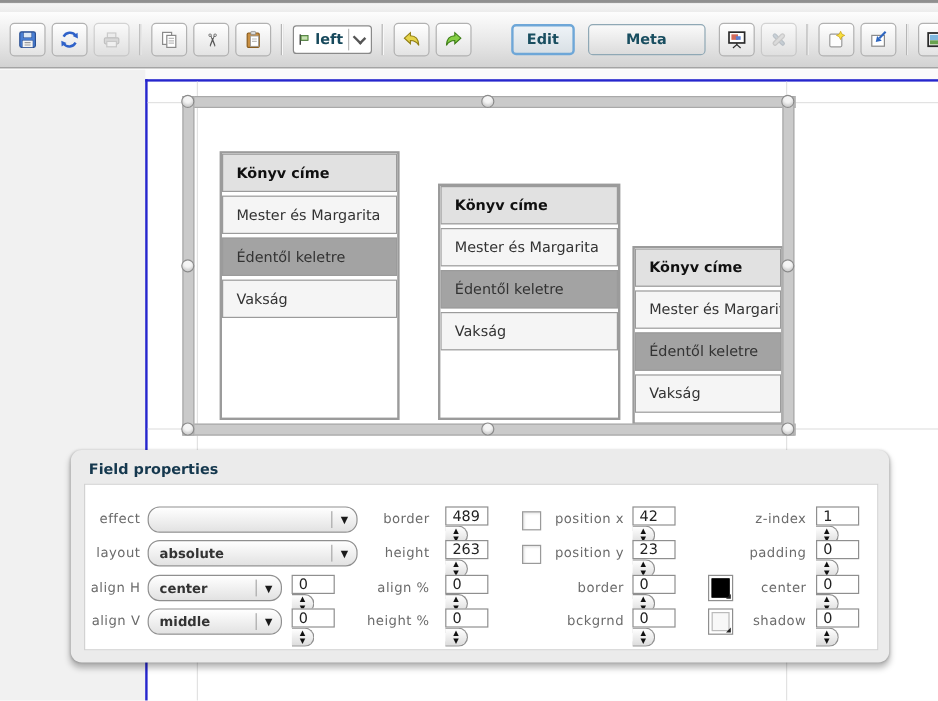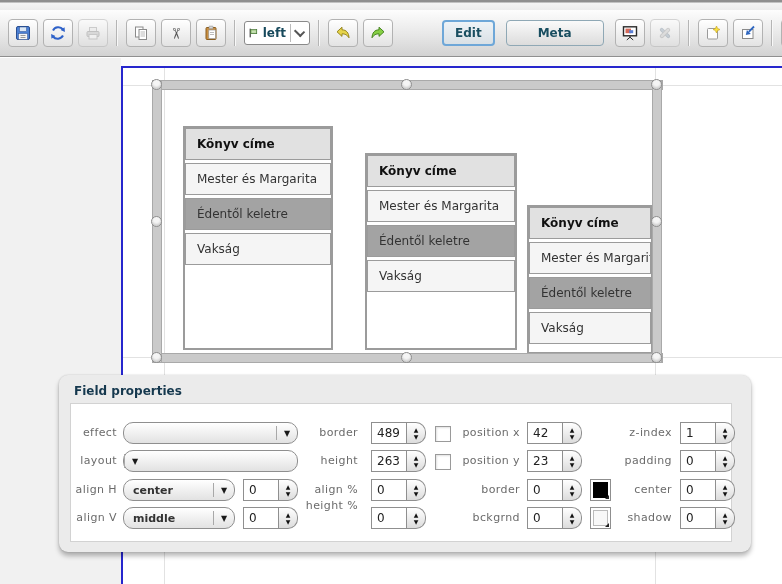--- a/index.html
+++ b/index.html
@@ -49,32 +49,32 @@
   .cell.odd{background:#f5f5f5;}
   .cell.even{background:#a3a3a3;}
 
   
   .selbar{position:absolute;background:#cacaca;border:1px solid #a9a9a9;box-sizing:border-box;z-index:3;cursor:move;}
   .handle{position:absolute;width:11px;height:11px;border-radius:50%;background:#f5f5f5;
     border:1px solid #8c8c8c;box-sizing:border-box;box-shadow:inset 0 -2px 2px rgba(0,0,0,.15);z-index:4;cursor:grab;}
 
   
   .panel{position:absolute;left:59px;top:375px;width:682px;height:177px;background:#ebebeb;
-    border-radius:9px;box-shadow:0 4px 5px rgba(0,0,0,.28),0 0 2px rgba(0,0,0,.18);z-index:6;padding-left:10px;}
+    border-radius:9px;box-shadow:0 4px 5px rgba(0,0,0,.28),0 0 2px rgba(0,0,0,.18);z-index:6;}
   .panel-title{position:absolute;left:15px;top:9px;font-size:12px;font-weight:bold;color:#15384e;}
   .panel-inner{position:absolute;left:11px;top:28px;width:662px;height:139px;background:#fff;
     border:1px solid #d2d2d2;box-sizing:border-box;}
   .flabel{position:absolute;height:22px;line-height:22px;font-size:11px;color:#6b6b6b;
     text-align:right;letter-spacing:.4px;}
   .dropdown{position:absolute;height:22px;border:1px solid #8f8f8f;border-radius:10px;
     background:linear-gradient(#fff,#e2e2e2);box-sizing:border-box;display:flex;align-items:center;cursor:pointer;}
   .dropdown .dval{flex:1;font-size:11px;font-weight:bold;color:#333;padding-left:9px;white-space:nowrap;overflow:hidden;}
   .dropdown .dsep{width:1px;height:14px;background:#a8a8a8;}
   .dropdown .darr{width:20px;text-align:center;font-size:8px;color:#1a1a1a;}
-  .spin{position:absolute;height:22px;display:flex;}
+  .spin{position:absolute;height:22px;display:flex;flex-direction:column;}
   .spin input{width:36px;height:22px;border:1px solid #8f8f8f;box-sizing:border-box;font-size:12px;
     color:#222;padding:0 0 0 5px;font-family:"DejaVu Sans",sans-serif;background:#fff;outline:none;}
   .spin .btns{width:19px;height:22px;border:1px solid #8f8f8f;border-left:none;border-radius:0 10px 10px 0;
     background:linear-gradient(#fff,#dcdcdc);box-sizing:border-box;display:flex;flex-direction:column;
     align-items:center;justify-content:center;cursor:pointer;}
   .spin .btns span{font-size:6px;line-height:7px;color:#111;}
   .cbox{position:absolute;width:14px;height:14px;border:1px solid #9a9a9a;background:#fff;
     box-shadow:inset 1px 1px 2px rgba(0,0,0,.12);cursor:pointer;}
   .swatch{position:absolute;width:21px;height:22px;border:1px solid #8f8f8f;background:#fff;
     box-sizing:border-box;padding:2px;cursor:pointer;}
@@ -149,21 +149,21 @@
   <button class="tb-btn">
     <svg width="16" height="16" viewBox="0 0 16 16">
         <path d="M2 6.8 L7 2.2 L7 4.8 C11.5 4.8 13.8 8 14 12.8 C12.2 9.8 10 8.8 7 8.8 L7 11.4 Z" fill="#e6d44a" stroke="#8f7d12" stroke-width=".9"></path>
       </svg>
   </button>
   <button class="tb-btn">
     <svg width="16" height="16" viewBox="0 0 16 16">
         <path d="M14 6.8 L9 2.2 L9 4.8 C4.5 4.8 2.2 8 2 12.8 C3.8 9.8 6 8.8 9 8.8 L9 11.4 Z" fill="#86cf44" stroke="#3c7c16" stroke-width=".9"></path>
       </svg>
   </button>
-  <button class="tb-text-btn active" style="margin-left:44px">Edit</button>
+  <button class="tb-text-btn active" style="margin-left:28px">Edit</button>
   <button class="tb-text-btn" style="margin-left:6px">Meta</button>
   <button class="tb-btn" style="margin-left:6px">
     <svg width="16" height="16" viewBox="0 0 16 16">
         <rect x="1.5" y="1.8" width="13" height="9" fill="#fff" stroke="#2a2a2a" stroke-width="1.4"></rect>
         <rect x="3.5" y="3.6" width="5.5" height="4.6" fill="#d46a5a"></rect>
         <rect x="7.2" y="5.2" width="4" height="3" fill="#5a7fd4"></rect>
         <line x1="8" y1="10.8" x2="8" y2="12.8" stroke="#2a2a2a"></line>
         <line x1="4.8" y1="15" x2="8" y2="12.2" stroke="#2a2a2a"></line>
         <line x1="11.2" y1="15" x2="8" y2="12.2" stroke="#2a2a2a"></line>
       </svg>
@@ -254,20 +254,21 @@
   <div class="flabel" style="left:8px;top:75px;width:50px">layout</div>
   <div class="flabel" style="left:8px;top:104px;width:50px">align H</div>
   <div class="flabel" style="left:8px;top:132px;width:50px">align V</div>
 
   <div class="dropdown" style="left:64px;top:47px;width:175px">
     <span class="dval"></span>
     <span class="dsep"></span>
       <span class="darr">▼</span>
   </div>
   <div class="dropdown" style="left:64px;top:75px;width:175px">
+    <span class="dval">absolute</span>
     <span class="dsep"></span>
       <span class="darr">▼</span>
   </div>
   <div class="dropdown" style="left:64px;top:104px;width:112px">
     <span class="dval">center</span>
     <span class="dsep"></span>
       <span class="darr">▼</span>
   </div>
   <div class="dropdown" style="left:64px;top:132px;width:112px">
     <span class="dval">middle</span>
@@ -285,21 +286,21 @@
     <input readonly="" value="0" style="">
     <div class="btns">
         <span>▲</span>
         <span>▼</span>
       </div>
   </div>
 
   <div class="flabel" style="left:219px;top:47px;width:80px">border</div>
   <div class="flabel" style="left:219px;top:75px;width:80px">height</div>
   <div class="flabel" style="left:219px;top:104px;width:80px">align %</div>
-  <div class="flabel" style="left:219px;top:120px;width:80px">height %</div>
+  <div class="flabel" style="left:219px;top:132px;width:80px">height %</div>
   <div class="spin" style="left:312px;top:47px">
     <input readonly="" value="489" style="">
     <div class="btns">
         <span>▲</span>
         <span>▼</span>
       </div>
   </div>
   <div class="spin" style="left:312px;top:75px">
     <input readonly="" value="263" style="">
     <div class="btns">

